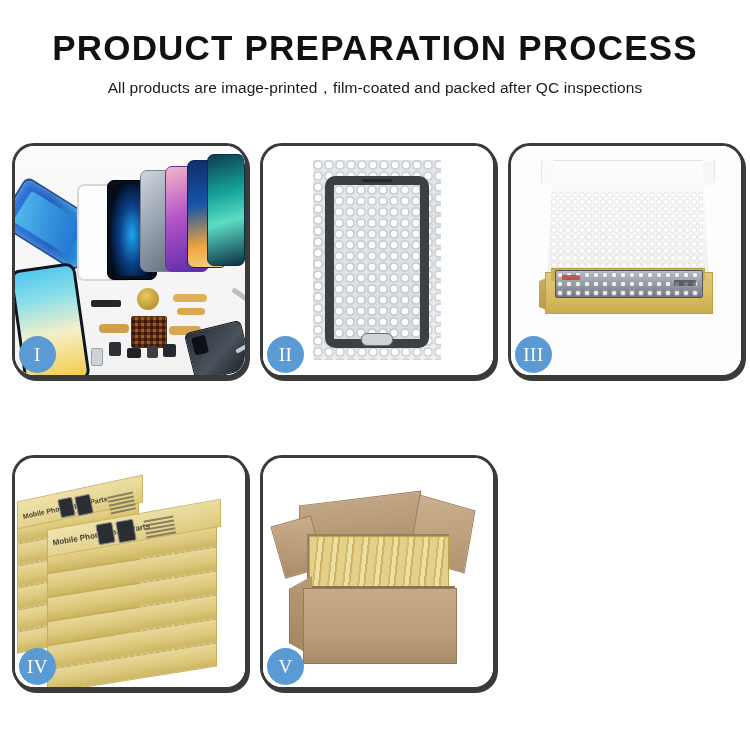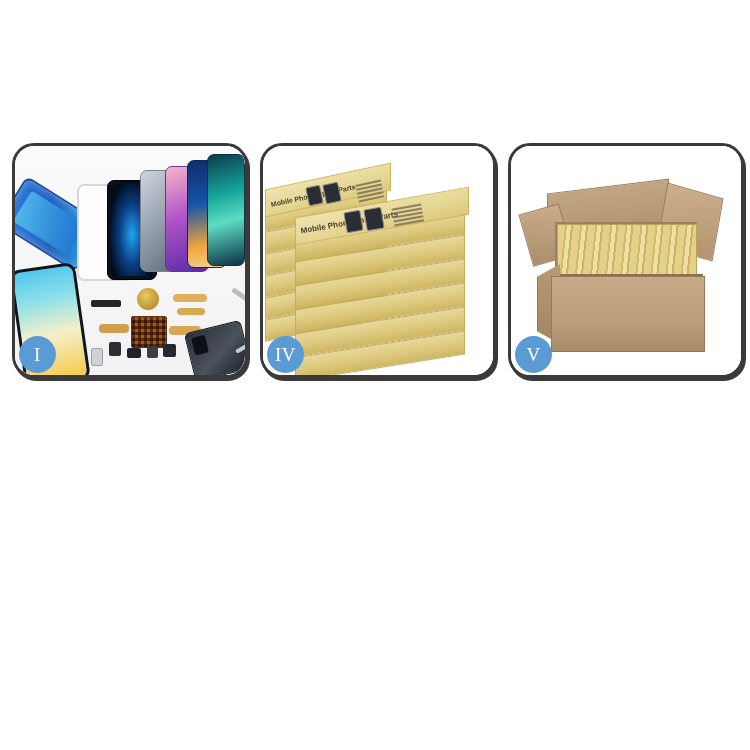--- a/index.html
+++ b/index.html
@@ -347,20 +347,24 @@
   .c-tab2 {
     position:absolute; left:56px; top:156px; width:16px; height:16px;
     background:#ad8f6b; opacity:.8;
   }
 </style>
 </head>
 <body>
 
 <div class="page">
 
+  <div class="header">
+    <div class="title">PRODUCT PREPARATION PROCESS</div>
+    <div class="subtitle">All products are image-printed，film-coated and packed after QC inspections</div>
+  </div>
 
   <div class="grid">
 
     <div class="card">
       <div class="card-inner">
         <div class="p1">
           <div class="ph tilt-blue"></div>
           <div class="ph white-front"></div>
           <div class="ph black-front"></div>
           <div class="ph gray-phone"></div>
@@ -383,21 +387,46 @@
             <div class="pt sq5"></div>
             <div class="pt back-cover"></div>
             <div class="pt tool1"></div>
             <div class="pt tool2"></div>
           </div>
         </div>
       </div>
       <div class="badge">I</div>
     </div>
 
-
+    <div class="card">
+      <div class="card-inner">
+        <div class="p2">
+          <div class="bubble-sheet">
+            <div class="screen-frame"></div>
+          </div>
+        </div>
+      </div>
+      <div class="badge">II</div>
+    </div>
+
+    <div class="card">
+      <div class="card-inner">
+        <div class="p3">
+          <div class="lid-flapL"></div>
+          <div class="lid-flapR"></div>
+          <div class="lid-back"></div>
+          <div class="foam"></div>
+          <div class="box3-left-face"></div>
+          <div class="box3-body"></div>
+          <div class="box3-inner"></div>
+          <div class="box3-screen"></div>
+        </div>
+      </div>
+      <div class="badge">III</div>
+    </div>
 
     <div class="card">
       <div class="card-inner">
         <div class="p4">
           <div class="stackwrap">
             <div class="sbox r6"></div>
             <div class="sbox r5"></div>
             <div class="sbox r4"></div>
             <div class="sbox r3"></div>
             <div class="sbox r2"></div>

